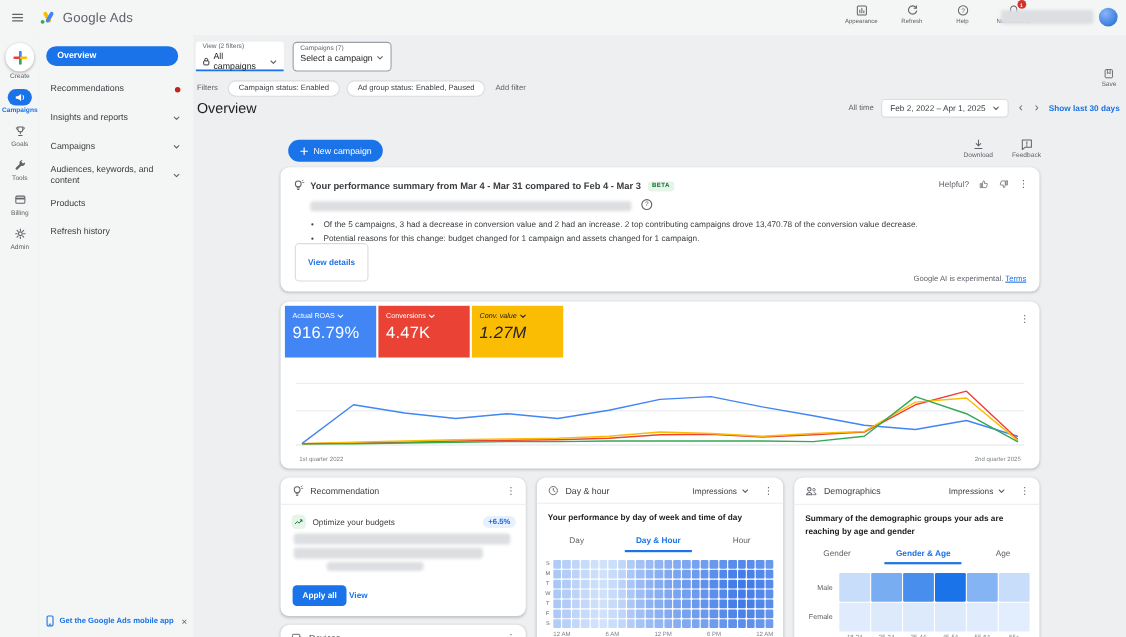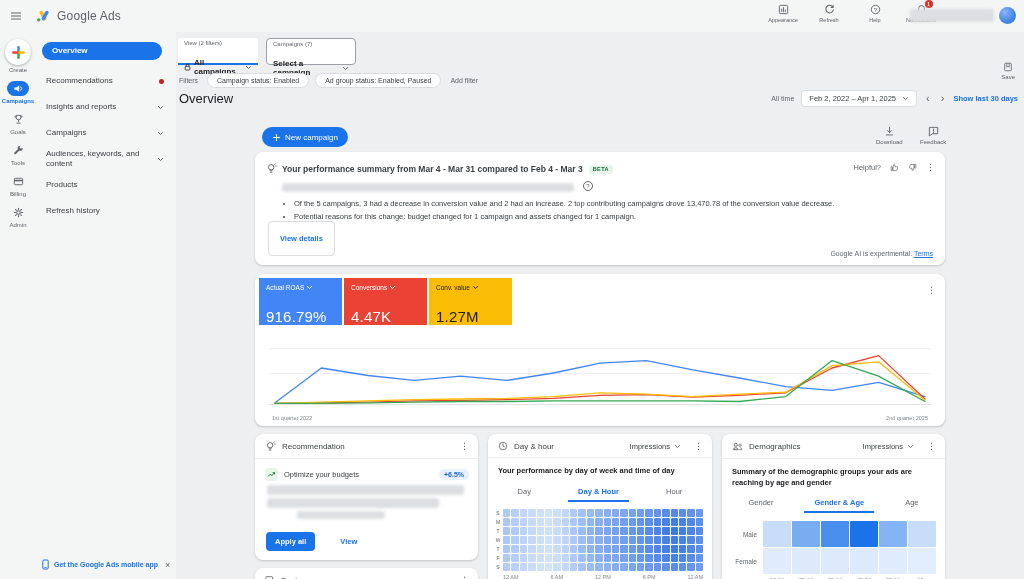--- a/index.html
+++ b/index.html
@@ -44,21 +44,21 @@
   .mc-ic{display:flex;color:#1a73e8}
   .mc-tx{font-size:7px;font-weight:700}
   .mc-x{color:#5f6368;font-size:9px;margin-left:3px}
 
   
   .main{position:absolute;left:176px;top:32px;width:848px;height:547px;background:#eeeff0;overflow:hidden}
   .dd{position:absolute;background:#fff;cursor:pointer}
   .dd-view{left:2px;top:6px;width:80px;height:27px;border-bottom:2px solid #1a73e8;border-radius:3px 3px 0 0;padding:2px 6px}
   .dd-camp{left:90px;top:6px;width:90px;height:27px;border:1px solid #9aa0a6;border-radius:4px;padding:2px 6px}
   .dd-lb{font-size:6px;color:#5f6368}
-  .dd-val{display:flex;align-items:center;gap:3px;font-size:8px;font-weight:700;color:#202124;margin-top:12px}
+  .dd-val{display:flex;align-items:center;gap:3px;font-size:8px;font-weight:400;color:#202124;margin-top:1px}
   .dd-chev{color:#5f6368;display:flex;margin-left:auto}
   .filters-row{position:absolute;left:3px;top:41px;display:flex;align-items:center;gap:9px}
   .f-lb{font-size:7px;color:#5f6368}
   .chips{display:flex;gap:6px}
   .chip{font-size:7px;color:#3c4043;background:#fff;border:1px solid #dadce0;border-radius:9px;padding:3px 9px;cursor:pointer}
   .f-add{font-size:7px;color:#5f6368;cursor:pointer}
   .save-stack{position:absolute;right:9px;top:30px;display:flex;flex-direction:column;align-items:center;gap:2px;color:#5f6368;cursor:pointer}
   .ss-lb{font-size:6px;color:#5f6368}
   .page-head{position:absolute;left:3px;right:6px;top:58px;display:flex;justify-content:space-between;align-items:center}
   .page-head h1{font-size:13px;font-weight:400;color:#202124}
@@ -90,21 +90,21 @@
   .view-details{position:absolute;left:13px;bottom:9px;border:1px solid #dadce0;background:#fff;color:#1a73e8;font-size:7.5px;font-weight:700;border-radius:4px;padding:12px 11px;font-family:inherit;cursor:pointer}
   .sum-footer{position:absolute;right:12px;bottom:8px;font-size:7px;color:#5f6368}
   .terms{color:#1a73e8;text-decoration:underline;cursor:pointer}
 
   
   .perf{left:79px;top:242px;width:690px;height:152px}
   .tiles{position:absolute;left:4px;top:4px;display:flex;gap:2px}
   .tile{width:83px;height:47px;padding:6px 7px;cursor:pointer}
   .tile-lb{font-size:6.5px;display:flex;align-items:center;gap:2px}
   .tile-lb .tc{display:flex}
-  .tile-val{font-size:15px;margin-top:17px;letter-spacing:.2px}
+  .tile-val{font-size:15px;margin-top:3px;letter-spacing:.2px}
   .perf-dots{position:absolute;right:9px;top:12px}
   .line-chart{position:absolute;left:14px;top:60px}
   .xlabels{position:absolute;left:17px;right:17px;bottom:5px;display:flex;justify-content:space-between;font-size:5.5px;color:#80868b}
 
   
   .rec{left:79px;top:402px;width:223px;height:126px}
   .dayhour{left:312px;top:402px;width:224px;height:158px}
   .demo{left:546px;top:402px;width:223px;height:158px}
   .devices{left:79px;top:536px;width:223px;height:26px}
   .card-head{display:flex;align-items:center;gap:6px;padding:7px 9px 6px 10px;border-bottom:1px solid #eceeef}
@@ -116,21 +116,21 @@
   .head-dd .dd-chev{margin-left:1px}
   .card-head .dots.after-dd{margin-left:7px}
 
   .rec-item{display:flex;align-items:center;gap:6px;padding:9px 9px 0 10px}
   .rec-trend{width:13px;height:13px;border-radius:4px;background:#e6f4ea;color:#137333;display:flex;align-items:center;justify-content:center}
   .rec-tt{font-size:7.5px;color:#3c4043}
   .rec-badge{margin-left:auto;background:#e8f0fe;color:#1967d2;font-size:7px;font-weight:700;border-radius:8px;padding:2px 5px}
   .rec .r1{position:absolute;left:12px;top:51px;width:197px;height:10px}
   .rec .r2{position:absolute;left:12px;top:64px;width:172px;height:10px}
   .rec .r3{position:absolute;left:42px;top:77px;width:88px;height:8px}
-  .rec-actions{position:absolute;left:11px;bottom:9px;display:flex;align-items:center;gap:25px}
+  .rec-actions{position:absolute;left:11px;bottom:9px;display:flex;align-items:center;gap:2px}
   .apply-all{background:#1a73e8;color:#fff;border:none;border-radius:4px;font-size:7.5px;font-weight:700;padding:5px 9px;font-family:inherit;cursor:pointer}
   .view-link{color:#1a73e8;font-size:7.5px;font-weight:700;cursor:pointer}
 
   .card-sub{padding:8px 10px 0;font-size:7.5px;font-weight:700;color:#202124;line-height:1.4}
   .tabs{display:flex;justify-content:space-around;margin-top:7px;padding:0 6px}
   .tab{font-size:7.5px;color:#5f6368;padding:3px 10px 4px;border-bottom:2px solid transparent;cursor:pointer}
   .tab.active{color:#1a73e8;border-bottom-color:#1a73e8;font-weight:700}
 
   .dh-wrap{display:flex;margin:7px 9px 0 7px;gap:2px}
   .dh-rowlabels{display:flex;flex-direction:column;justify-content:space-between;font-size:5px;color:#5f6368;padding:1px 0;width:6px;text-align:center}
@@ -461,21 +461,21 @@
           <div class="tile-val">916.79%</div>
         </div>
         <div class="tile" style="background: rgb(234, 67, 53); color: rgb(255, 255, 255);">
           <div class="tile-lb">Conversions<span class="tc">
               <svg width="7" height="7" viewBox="0 0 10 10">
                 <path d="M2 3.5l3 3 3-3" fill="none" stroke="currentColor" stroke-width="1.4" stroke-linecap="round" stroke-linejoin="round"></path>
               </svg>
             </span></div>
           <div class="tile-val">4.47K</div>
         </div>
-        <div class="tile" style="background: rgb(251, 188, 4); color: rgb(32, 33, 36);">
+        <div class="tile" style="background: rgb(251, 188, 4); color: rgb(32, 33, 36); font-style: italic;">
           <div class="tile-lb">Conv. value<span class="tc">
               <svg width="7" height="7" viewBox="0 0 10 10">
                 <path d="M2 3.5l3 3 3-3" fill="none" stroke="currentColor" stroke-width="1.4" stroke-linecap="round" stroke-linejoin="round"></path>
               </svg>
             </span></div>
           <div class="tile-val">1.27M</div>
         </div>
       </div>
     <span class="dots perf-dots">⋮</span>
     <svg id="lineChart" class="line-chart" width="662" height="76">

